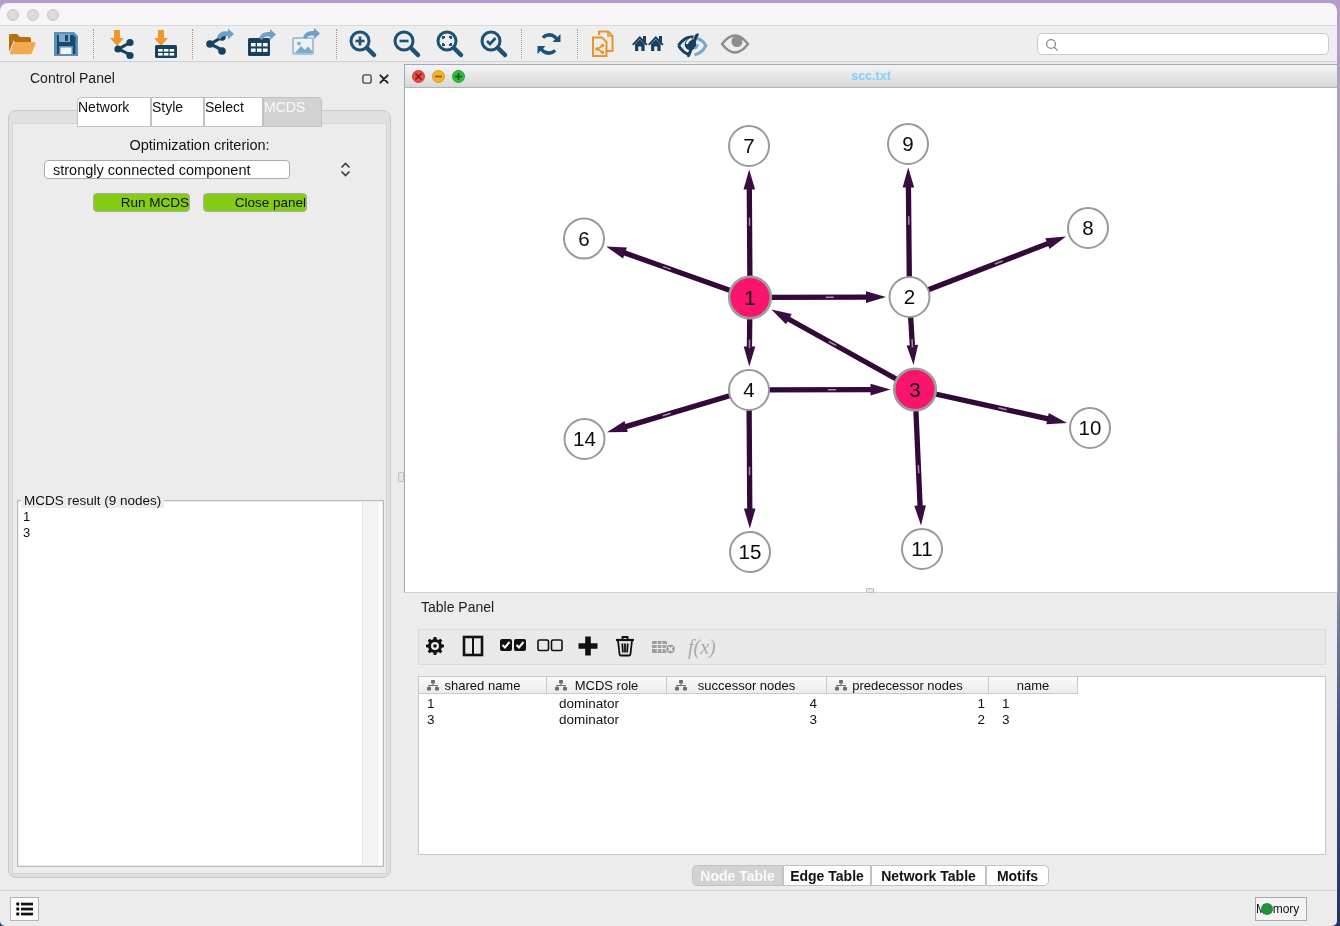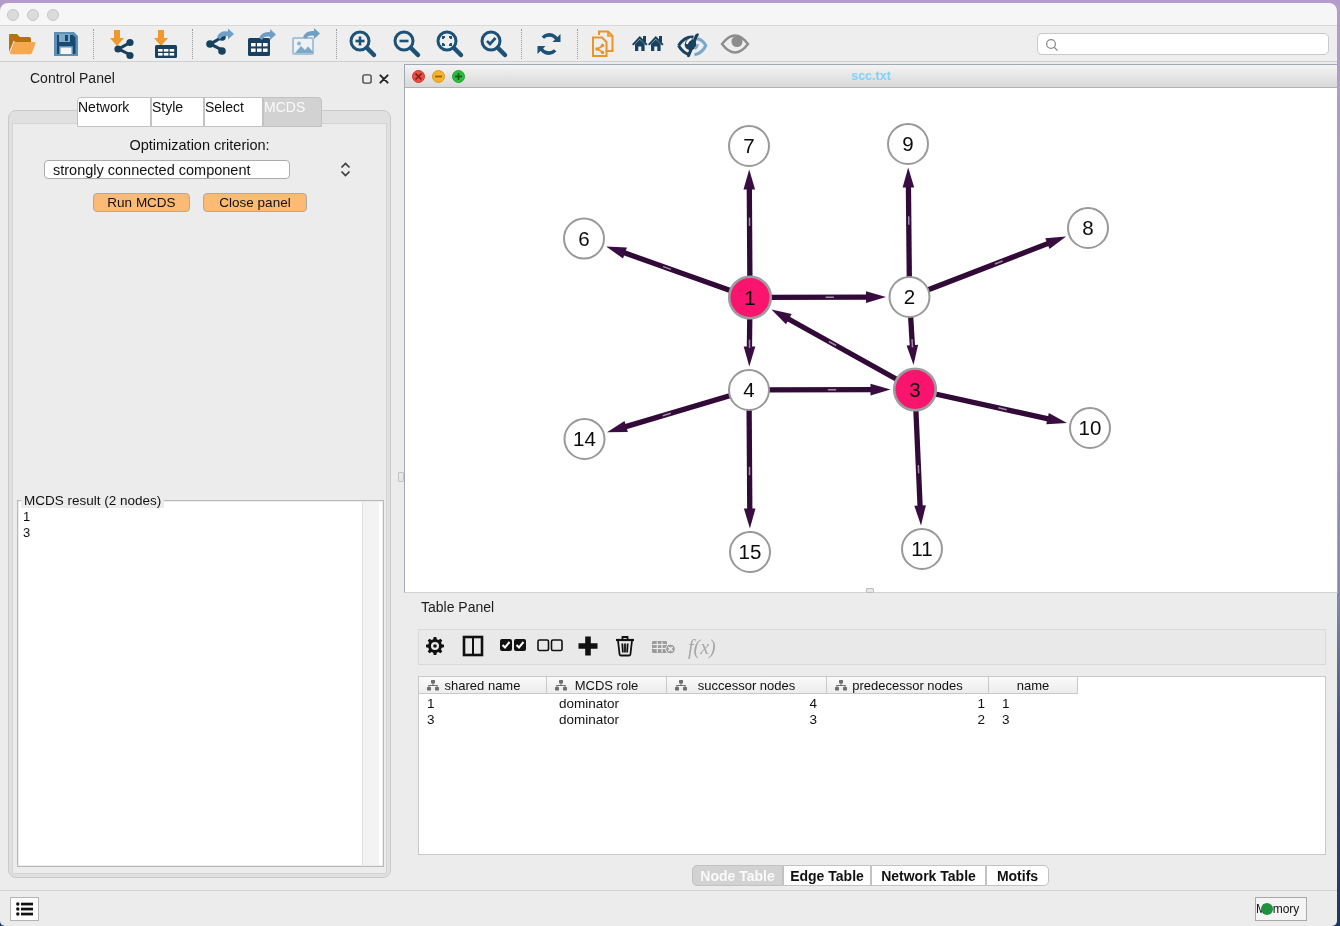--- a/index.html
+++ b/index.html
@@ -18,21 +18,21 @@
 .tsep{position:absolute;top:3px;height:30px;width:0;border-left:1px dotted #9a9a9a}
 .ticon{position:absolute;top:2px;width:32px;height:32px}
 #searchbox{position:absolute;left:1037px;top:7px;width:292px;height:22px;background:#fff;border:1px solid #c9c9c9;border-radius:5px}
 
 #cp-title{position:absolute;left:30px;top:70px;font-size:14px;color:#1c1c1c}
 .tab{position:absolute;top:0;height:30px;border:1px solid #c2c2c2;background:#fff;font-size:14px;color:#111;text-align:left;line-height:19px}
 #cp-outer{position:absolute;left:8px;top:110px;width:383px;height:768px;background:#e0e0e0;border:1px solid #c9c9c9;border-radius:8px}
 #cp-inner{position:absolute;left:12px;top:123px;width:375px;height:751px;background:#ececec;border:1px solid #d4d4d4}
 #optlabel{position:absolute;left:0;top:137px;width:399px;text-align:center;font-size:14.5px;color:#111}
 #combo{position:absolute;left:44px;top:160px;width:246px;height:19px;background:#fff;border:1px solid #ababab;border-radius:4px;font-size:14.5px;color:#111;line-height:18px;padding-left:8px}
-.btn{position:absolute;height:19px;background:#fdba74;border:1px solid #ababab;border-radius:4px;font-size:13.5px;color:#111;text-align:center;line-height:18px}
+.btn{position:absolute;height:19px;background:#84cc16;border:1px solid #ababab;border-radius:4px;font-size:13.5px;color:#111;text-align:right;line-height:18px}
 #fieldset{position:absolute;left:17px;top:500px;width:367px;height:367px;border:1px solid #b9b9b9}
 #fslegend{position:absolute;left:21px;top:493px;background:#ececec;font-size:13.5px;color:#111;padding:0 3px}
 #fswhite{position:absolute;left:19px;top:502px;width:363px;height:363px;background:#fff}
 #fsscroll{position:absolute;left:362px;top:502px;width:17px;height:363px;background:#f3f3f3;border-left:1px solid #e2e2e2}
 #fstext{position:absolute;left:23px;top:509px;font-size:13px;color:#111;line-height:16px}
 
 #netwin{position:absolute;left:404px;top:64px;width:934px;height:529px;border:1px solid #a0aab6;border-bottom:1px solid #d2d2d2;background:#fff}
 #nettitle{position:absolute;left:404px;top:64px;width:934px;height:24px;background:linear-gradient(#f4f4f4,#d8d8d8);border:1px solid #a0aab6;border-bottom:1px solid #b2b2b2}
 .mtl{position:absolute;top:70px;width:13px;height:13px;border-radius:50%}
 #netname{position:absolute;left:404px;top:69px;width:934px;text-align:center;font-size:12.5px;color:#7dd3fc;font-weight:bold}
@@ -264,21 +264,21 @@
 <div class="tab" style="left:151px;top:97px;width:53px">Style</div>
 <div class="tab" style="left:204px;top:97px;width:59px">Select</div>
 <div class="tab" style="left:263px;top:97px;width:59px;background:#d2d2d2;color:#fafafa;border-radius:0 4px 0 0">MCDS</div>
 <div id="optlabel">Optimization criterion:</div>
 <div id="combo">strongly connected component</div>
 <div class="btn" style="left:93px;top:193px;width:97px">Run MCDS</div>
 <div class="btn" style="left:203px;top:193px;width:104px">Close panel</div>
 <div id="fieldset"></div>
 <div id="fswhite"></div>
 <div id="fsscroll"></div>
-<div id="fslegend">MCDS result (2 nodes)</div>
+<div id="fslegend">MCDS result (9 nodes)</div>
 <div id="fstext">1<br>3</div>
 
 <div id="netwin"></div>
 <div id="nettitle"></div>
 <div class="mtl" style="left:412px;background:#ea4d42;border:1px solid #c93a31"></div>
 <div class="mtl" style="left:432px;background:#f6b229;border:1px solid #d99c1c"></div>
 <div class="mtl" style="left:452px;background:#30bb3e;border:1px solid #24a231"></div>
 <div id="netname">scc.txt</div>
 <svg id="net" class="abs" style="left:405px;top:88px" width="932" height="504" viewBox="405 88 932 504">
 <g stroke="#310a38" stroke-width="5.3">

